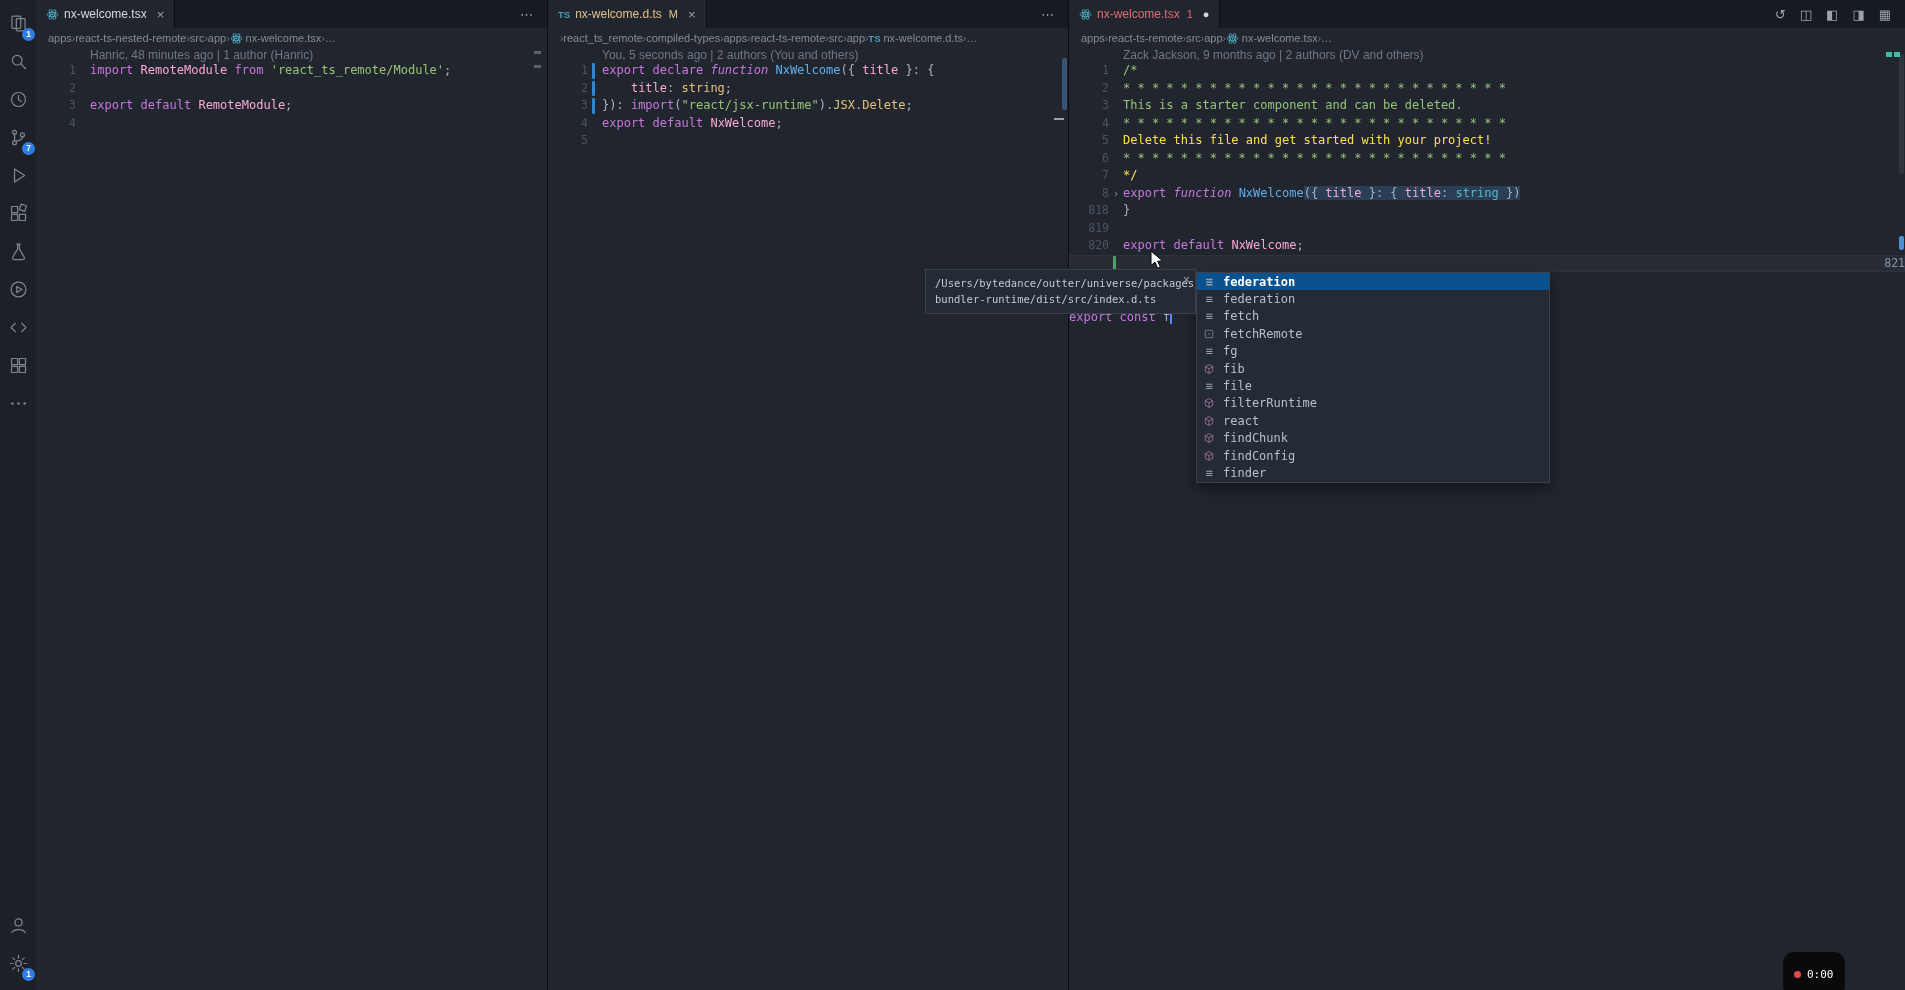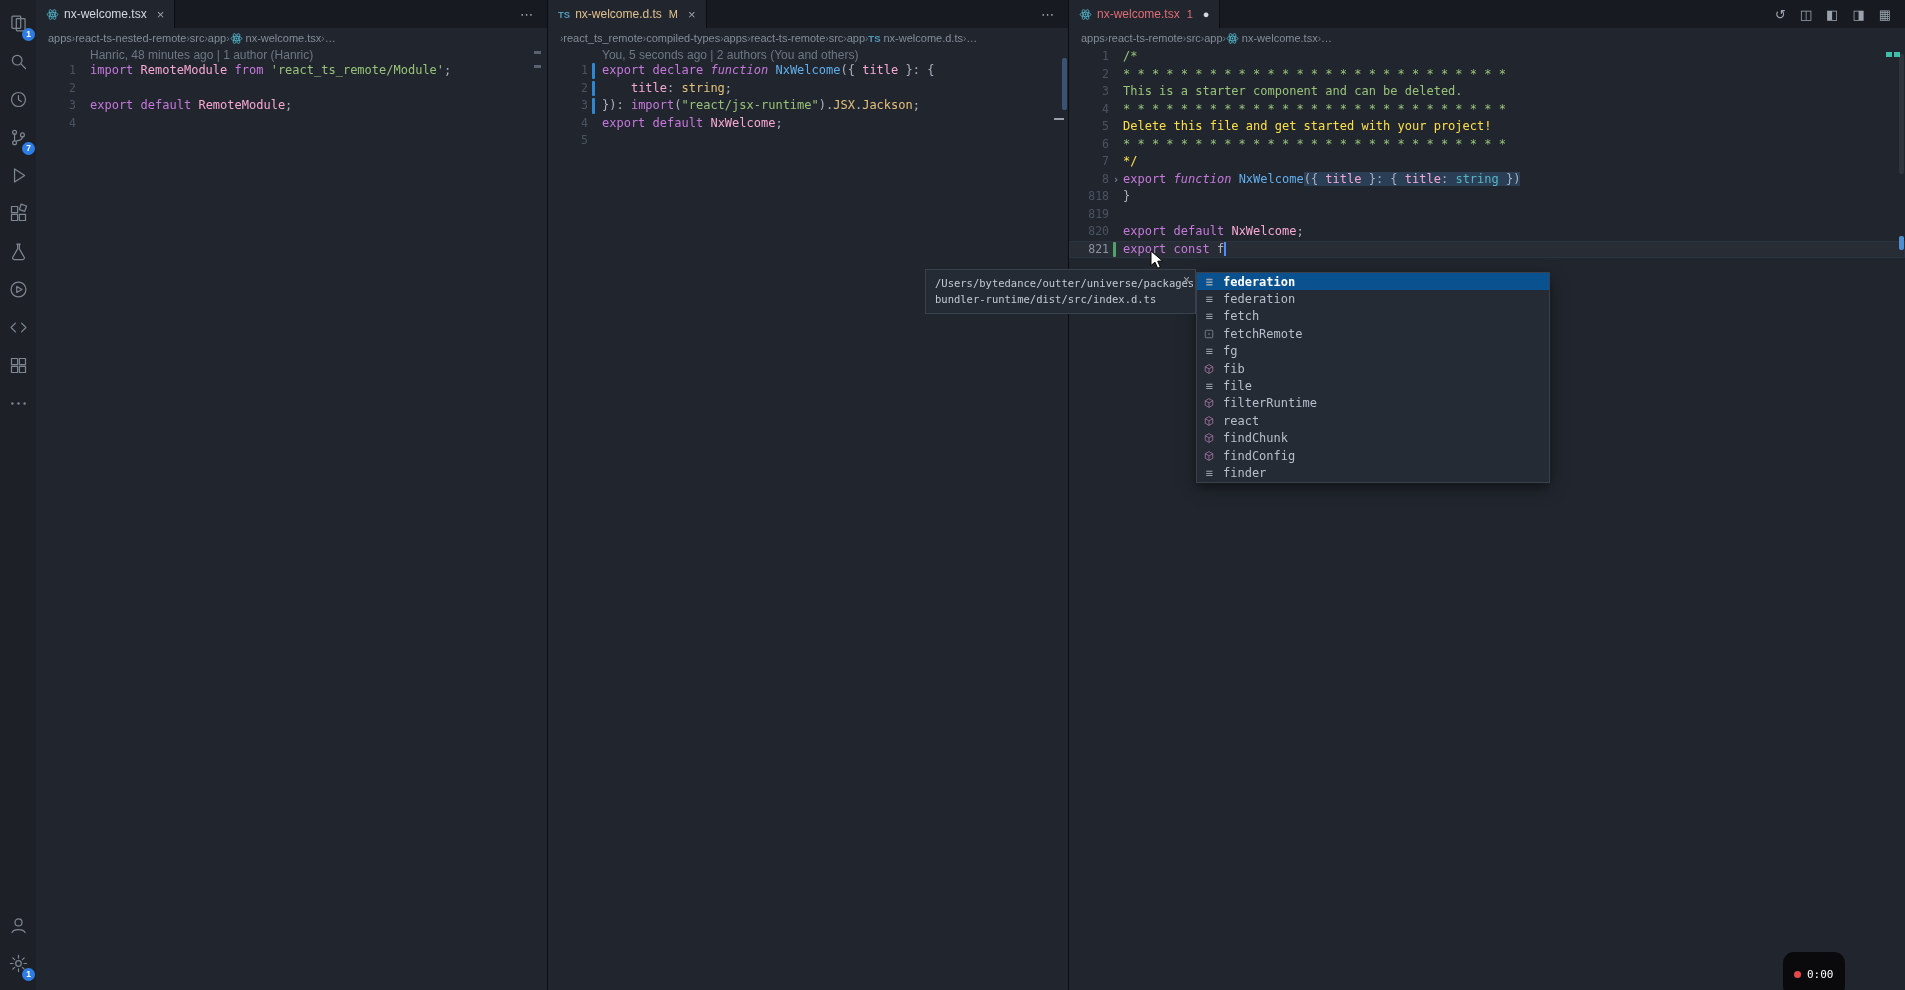--- a/index.html
+++ b/index.html
@@ -50,21 +50,21 @@
 
   .editor{flex:1;position:relative;font-family:"DejaVu Sans Mono","Liberation Mono",monospace;
     font-size:12px;overflow:hidden;}
   .codelens{height:14px;line-height:14px;font-family:"Liberation Sans","DejaVu Sans",sans-serif;
     font-size:12px;color:#6f7785;padding-left:54px;white-space:nowrap;}
   .line{display:flex;height:17.5px;line-height:17.5px;position:relative;}
   .ln{flex:0 0 40px;text-align:right;color:#4b5363;font-size:11.5px;user-select:none;}
   .line.current .ln{color:#8a93a3;}
   .fold{flex:0 0 14px;text-align:center;color:#8a93a3;font-size:11px;}
   .txt{white-space:pre;color:#abb2bf;}
-  .line.current{background:rgba(255,255,255,0.035);box-shadow:inset 0 0 0 1px #2c3340;}
+  .line.current{background:rgba(255,255,255,0.035);box-shadow:inset 0 0 0 1px #2c3340;flex-direction:column;}
   .tk-kw{color:#c678dd}.tk-kwi{color:#c678dd;font-style:italic}
   .tk-fn{color:#61afef}.tk-var{color:#f9a8d4}.tk-str{color:#98c379}
   .tk-typ{color:#e5c07b}.tk-typ2{color:#56b6c2}
   .tk-pun{color:#abb2bf}.tk-pln{color:#abb2bf}
   .tk-cmt{color:#98c379}.tk-cmt2{color:#fde047}
   .hl{background:rgba(60,110,160,0.35);}
   .caret{display:inline-block;width:2px;height:14px;background:#528bff;vertical-align:middle;}
   .gmark{position:absolute;left:44px;top:1px;bottom:1px;width:3px;border-radius:1px;}
   .gmark.mod{background:#2f86d1}.gmark.add{background:#4fa36a}
 
@@ -356,21 +356,21 @@
             <div class="line">
               <i class="gmark mod"></i>
               <span class="ln">2</span>
               <span class="fold"></span>
               <span class="txt"><span class="tk-pln">    </span><span class="tk-var">title</span><span class="tk-pun">: </span><span class="tk-typ">string</span><span class="tk-pun">;</span></span>
             </div>
             <div class="line">
               <i class="gmark mod"></i>
               <span class="ln">3</span>
               <span class="fold"></span>
-              <span class="txt"><span class="tk-pun">}): </span><span class="tk-kw">import</span><span class="tk-pun">(</span><span class="tk-str">"react/jsx-runtime"</span><span class="tk-pun">).</span><span class="tk-typ">JSX</span><span class="tk-pun">.</span><span class="tk-typ">Jackson</span><span class="tk-pun">;</span></span>
+              <span class="txt"><span class="tk-pun">}): </span><span class="tk-kw">import</span><span class="tk-pun">(</span><span class="tk-str">"react/jsx-runtime"</span><span class="tk-pun">).</span><span class="tk-typ">JSX</span><span class="tk-pun">.</span><span class="tk-typ">Delete</span><span class="tk-pun">;</span></span>
             </div>
             <div class="line">
               <span class="ln">4</span>
               <span class="fold"></span>
               <span class="txt"><span class="tk-kw">export</span><span class="tk-pln"> </span><span class="tk-kw">default</span><span class="tk-pln"> </span><span class="tk-var">NxWelcome</span><span class="tk-pun">;</span></span>
             </div>
             <div class="line">
               <span class="ln">5</span>
               <span class="fold"></span>
               <span class="txt"></span>
@@ -437,20 +437,21 @@
               </svg>
             </span>
             <span>nx-welcome.tsx</span>
           </span>
           <span class="bc-sep">›</span>
           <span class="bc-item">
             <span>…</span>
           </span>
         </div>
       <div class="editor">
+        <div class="codelens">Zack Jackson, 9 months ago | 2 authors (DV and others)</div>
         <div class="lines">
             <div class="line">
               <span class="ln">1</span>
               <span class="fold"></span>
               <span class="txt"><span class="tk-cmt">/*</span></span>
             </div>
             <div class="line">
               <span class="ln">2</span>
               <span class="fold"></span>
               <span class="txt"><span class="tk-cmt">* * * * * * * * * * * * * * * * * * * * * * * * * * *</span></span>

